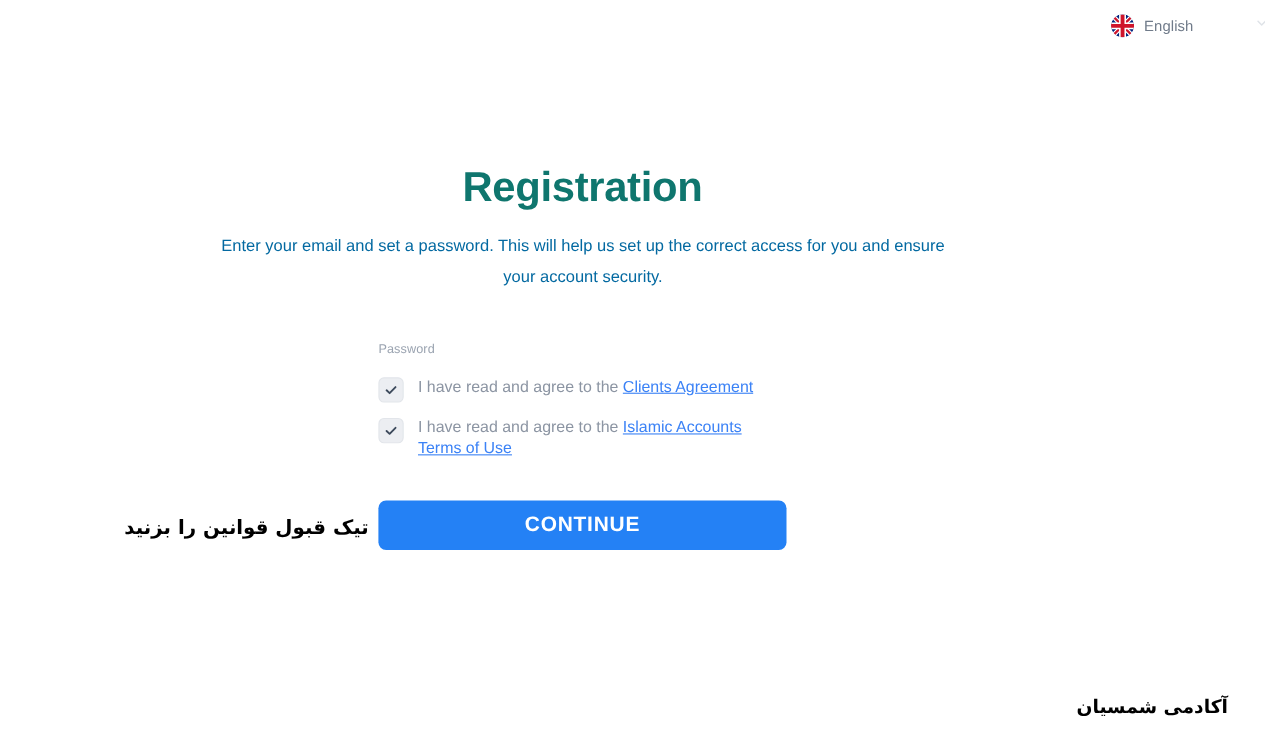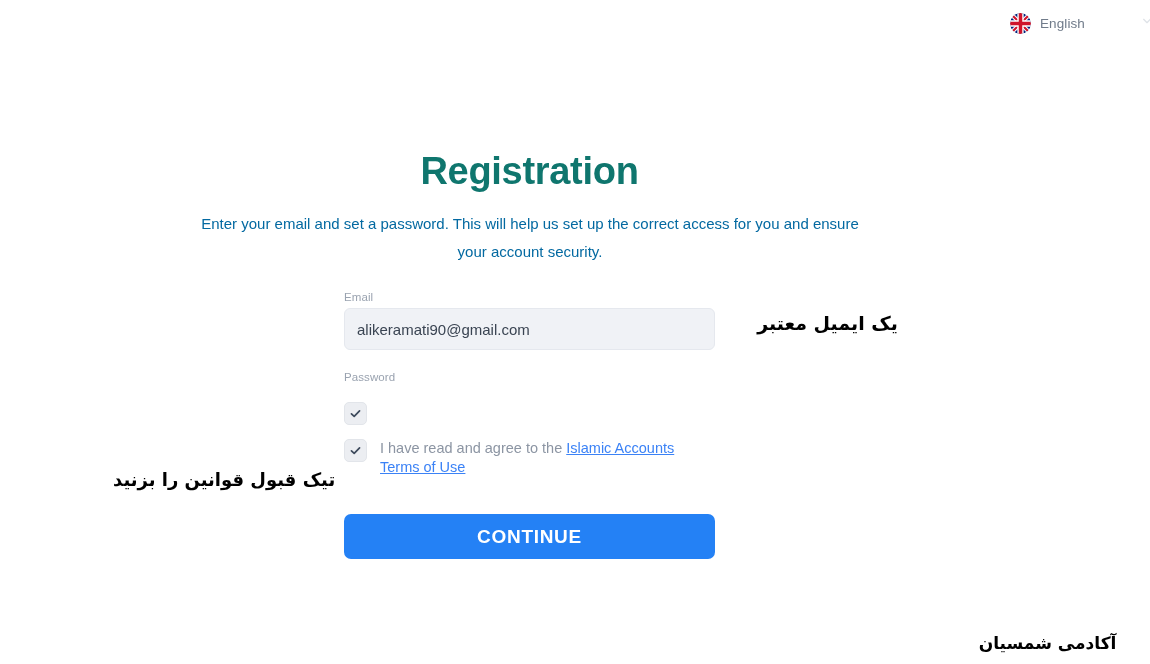--- a/index.html
+++ b/index.html
@@ -293,59 +293,55 @@
 
   <div class="content">
 
     <h1 class="page-title">Registration</h1>
 
     <p class="page-subtitle">Enter your email and set a password. This will help us set up the correct access for you and ensure your account security.</p>
 
     <form class="form">
 
       
-      <div class="field">
-        <label class="field-label">Email</label>
-        <div class="field-input-wrap">
-          <input class="field-input" type="text" value="alikeramati90@gmail.com" placeholder="Email" style="">
-        </div>
-      </div>
 
       <div class="field-spacer"></div>
 
       
       <div class="field">
         <label class="field-label">Password</label>
       </div>
 
       
       <div class="checks">
 
         <div class="check-row">
           <span class="checkbox">
             <svg width="13" height="13" viewBox="0 0 16 16" fill="none" stroke="currentColor" stroke-width="2.1">
               <path d="M3 8.4 L6.4 11.6 L13 4.8" stroke-linecap="round" stroke-linejoin="round"></path>
             </svg>
+          </span>
+          <span class="check-text">
+            <span>I have read and agree to the </span><a class="check-link">Clients Agreement</a>
           </span>
         </div>
 
         <div class="check-row">
           <span class="checkbox">
             <svg width="13" height="13" viewBox="0 0 16 16" fill="none" stroke="currentColor" stroke-width="2.1">
               <path d="M3 8.4 L6.4 11.6 L13 4.8" stroke-linecap="round" stroke-linejoin="round"></path>
             </svg>
           </span>
           <span class="check-text">
             <span>I have read and agree to the </span><a class="check-link">Islamic Accounts Terms of Use</a>
           </span>
         </div>
 
       </div>
 
       <button class="submit-btn" type="submit">CONTINUE</button>
     </form>
   </div>
 
-  <div class="annot annot-email">یک ایمیل معتبر</div>
   <div class="annot annot-terms">تیک قبول قوانین را بزنید</div>
   <div class="annot annot-brand">آکادمی شمسیان</div>
 
 </div>
 
 </body></html>

